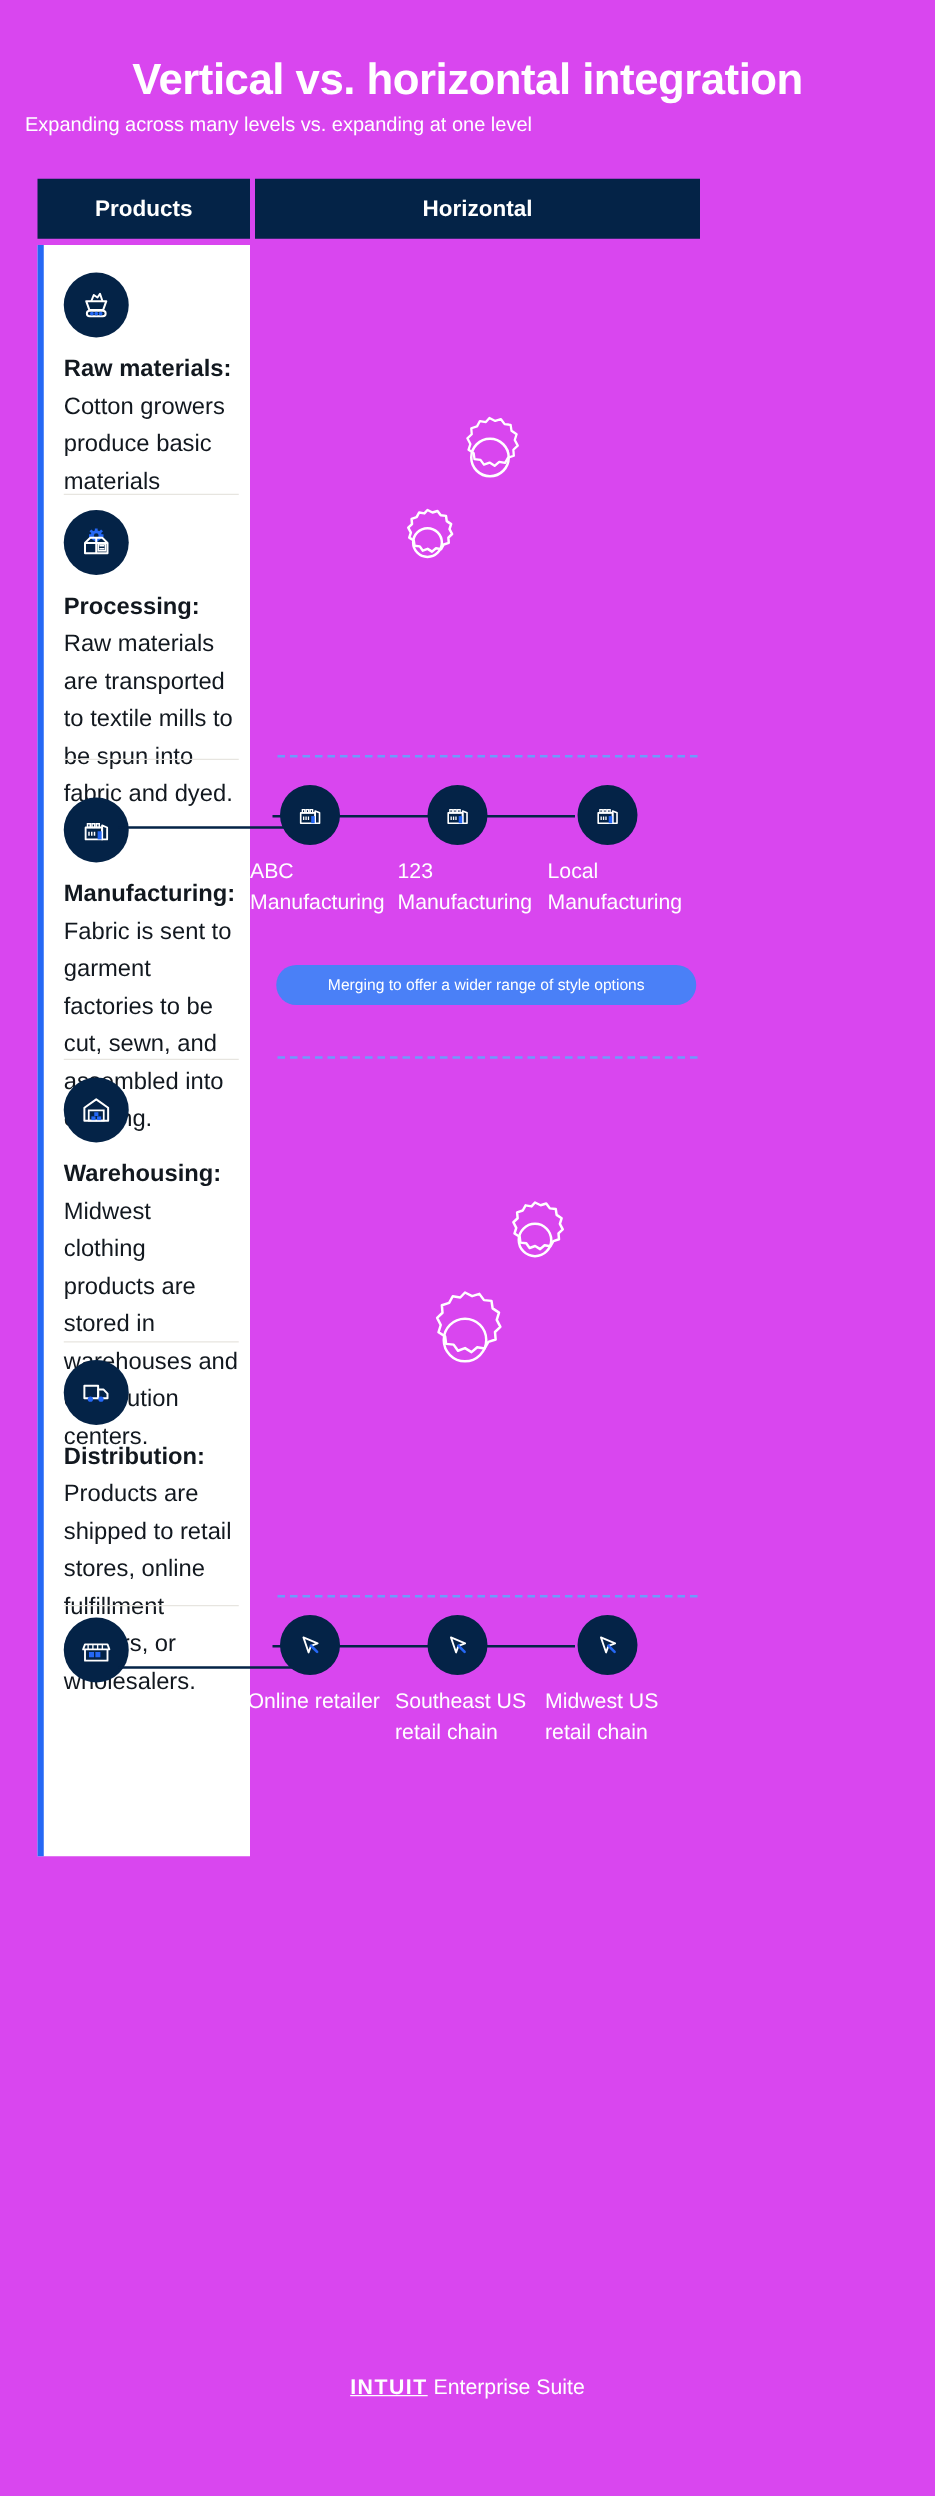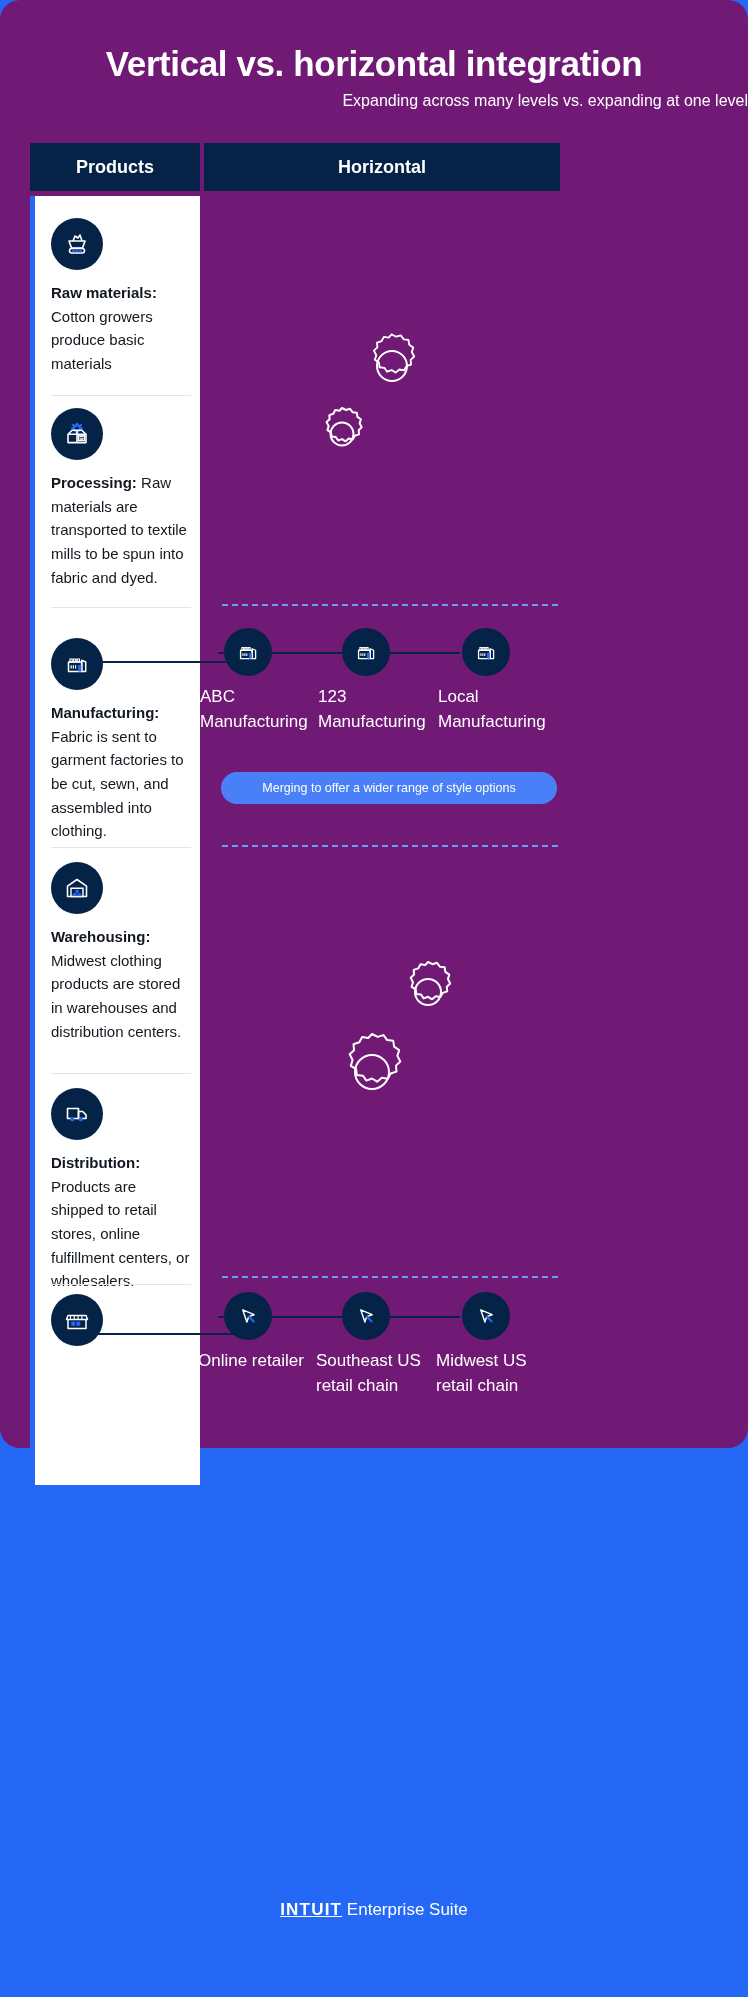--- a/index.html
+++ b/index.html
@@ -2,32 +2,32 @@
 <html><head>
 <meta charset="utf-8">
 <style>
   * { box-sizing: border-box; margin: 0; padding: 0; }
   html, body {
     width: 748px; height: 1997px;
     background: #2568f5;
     font-family: "Liberation Sans", sans-serif;
     overflow: hidden;
   }
-  .page { position: relative; width: 748px; height: 1448px; background: #701a75; border-radius: 20px; }
+  .page { position: relative; width: 748px; height: 1997px; background: #d946ef; }
 
   
   .title {
     position: absolute; left: 0; top: 44px; width: 748px;
     text-align: center; color: #ffffff;
     font-size: 35px; font-weight: 700; letter-spacing: -0.4px;
   }
   .subtitle {
     position: absolute; left: 0; top: 92px; width: 748px;
-    text-align: right; color: #ffffff;
-    font-size: 16px; font-weight: 400;
+    text-align: left; color: #ffffff;
+    font-size: 16px; font-weight: 400; padding-left: 20px;
   }
 
   
   .col-head {
     position: absolute; height: 48px; background: #042347;
     color: #fff; display: flex; align-items: center; justify-content: center;
     font-size: 18px; font-weight: 700;
   }
   .col-head.vertical   { left: 30px;  top: 143px; width: 170px; }
   .col-head.horizontal { left: 204px; top: 143px; width: 356px; }
@@ -39,21 +39,21 @@
     background: #ffffff;
     border-left: 5px solid #2568f5;
   }
   .vstep { position: absolute; left: 16px; width: 140px; }
   .vstep .badge {
     width: 52px; height: 52px; border-radius: 50%;
     background: #042347; display: flex; align-items: center; justify-content: center;
   }
   .vstep .badge svg { display: block; }
   .vstep .txt {
-    margin-top: 11px; font-size: 15px; line-height: 1.58; color: #12181f;
+    margin-top: 11px; font-size: 19px; line-height: 1.58; color: #12181f;
   }
   .vstep .txt b { font-weight: 700; display: inline; }
   .vdiv {
     position: absolute; left: 16px; width: 140px; height: 1px;
     background: #e7e5e0;
   }
 
   
   .hpanel { position: absolute; left: 200px; top: 196px; width: 360px; height: 1289px; }
   .hdash {

